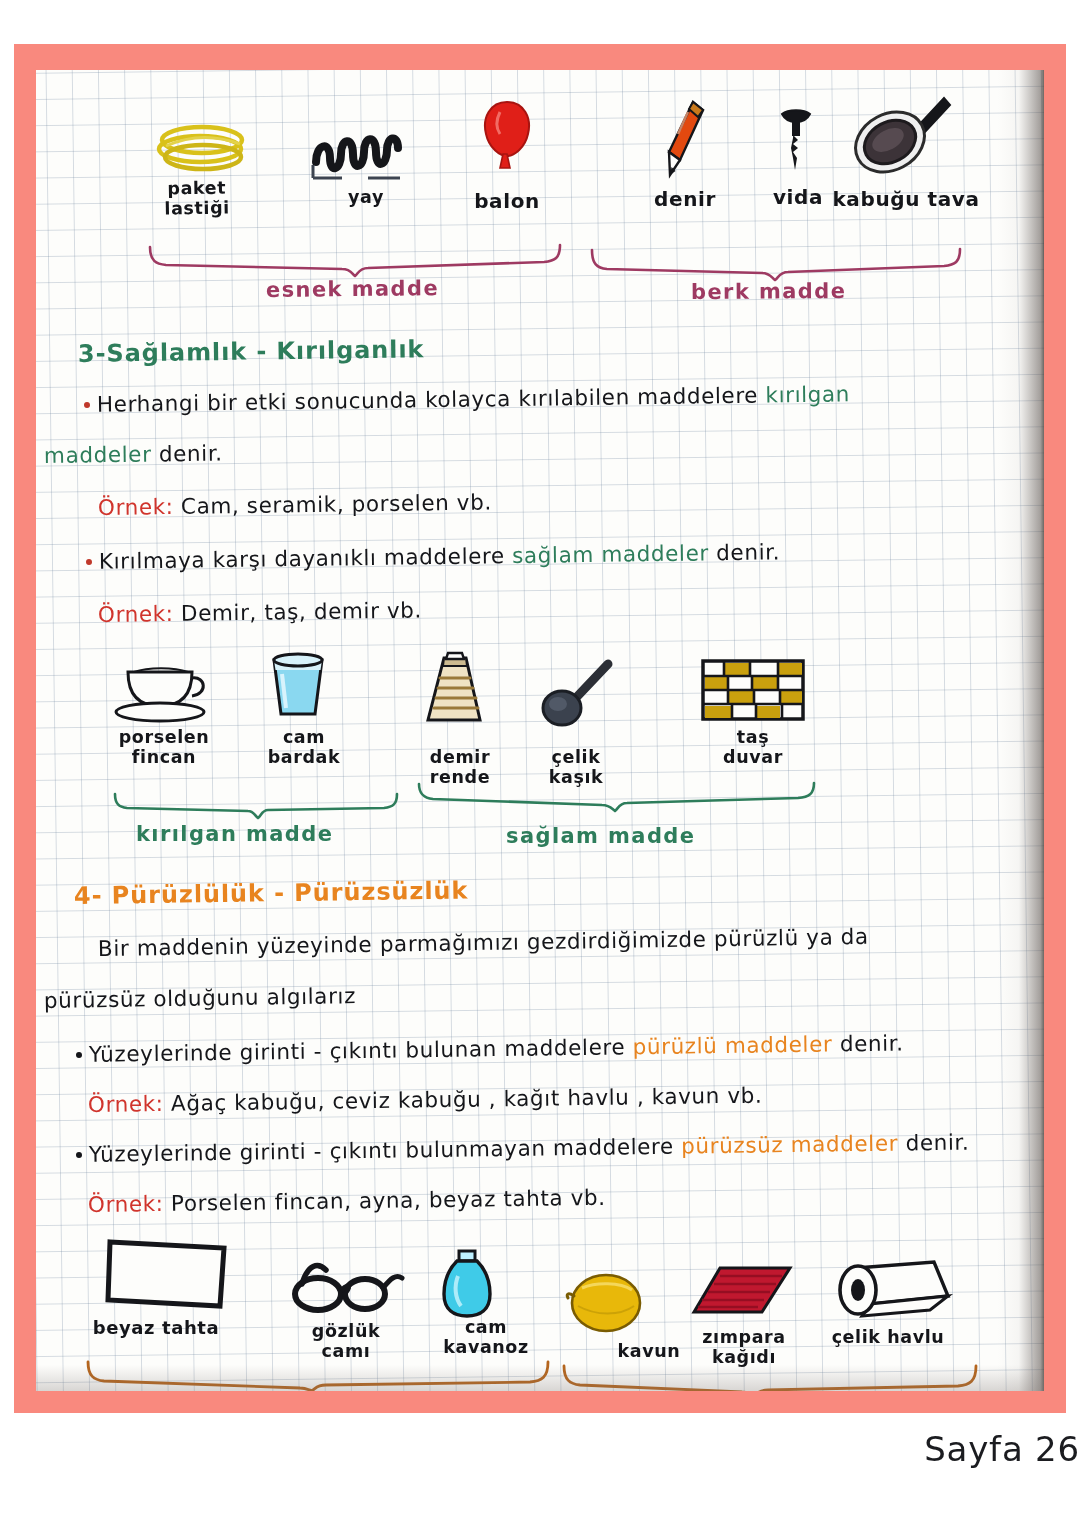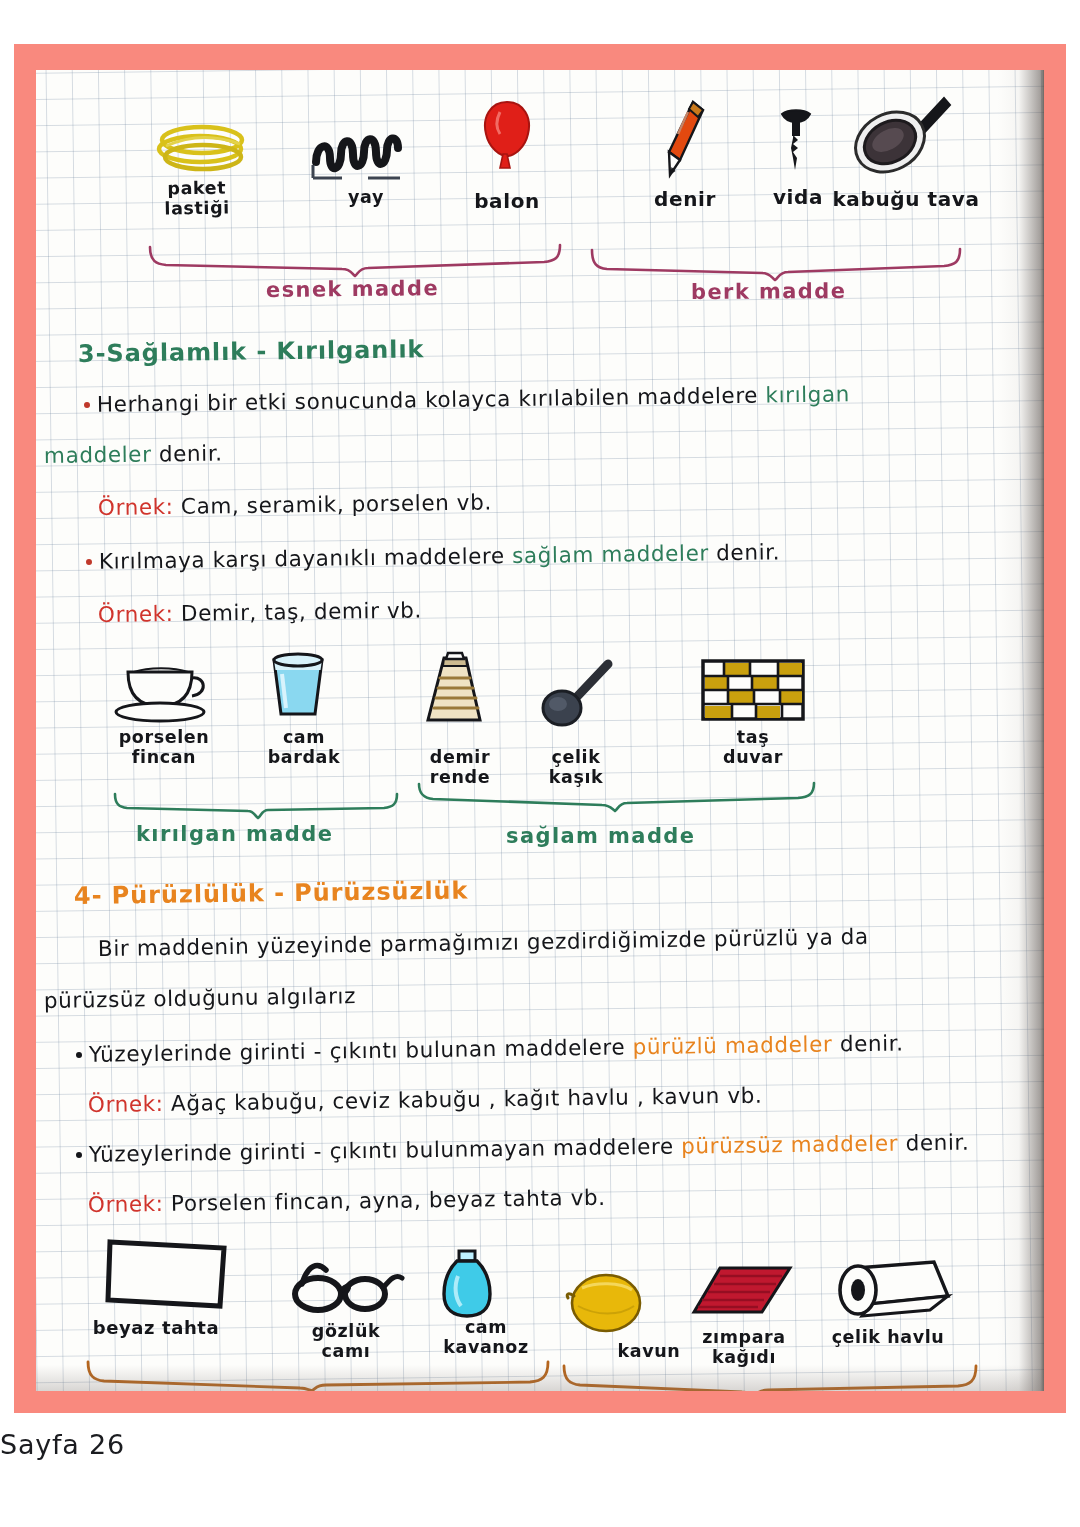--- a/index.html
+++ b/index.html
@@ -78,21 +78,21 @@
   }
   .bullet.dk{ background:#15161a; }
 
   
   .icon{ position:absolute; }
   .icon svg{ display:block; overflow:visible; }
 
   
   #page-footer{
     position:absolute;left:0;right:0;top:1429px;
-    text-align:left;font-size:27px;font-weight:500;color:#1b1c20;
+    text-align:right;font-size:34px;font-weight:500;color:#1b1c20;
     letter-spacing:.8px;
     font-family:"DejaVu Sans", sans-serif;
   }
 </style>
 </head>
 <body>
 
 <div id="photo-frame">
   <div id="notebook-page">
 

